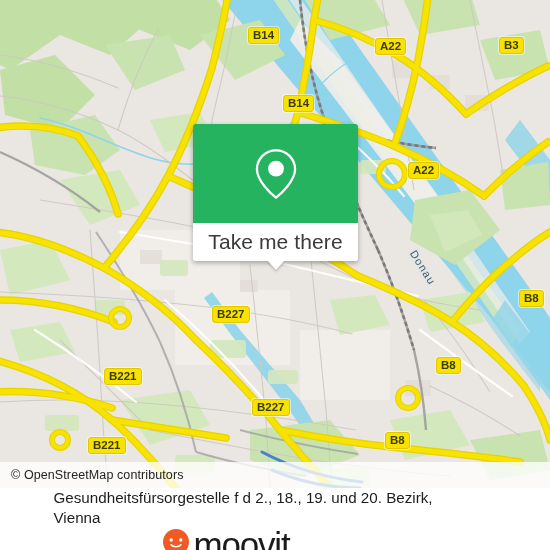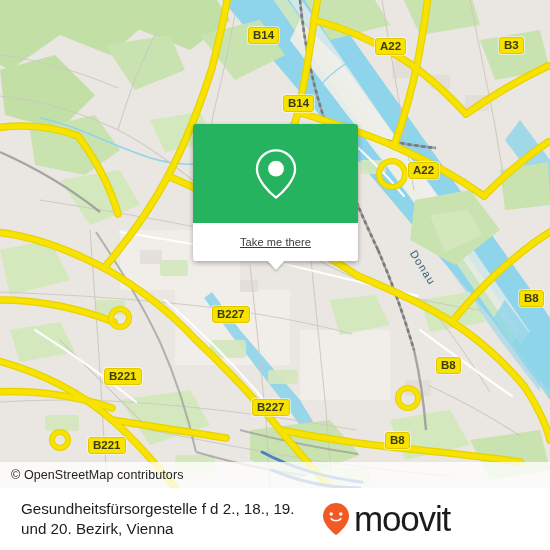--- a/index.html
+++ b/index.html
@@ -73,24 +73,23 @@
   .callout-bottom {
     height: 38px;
     background: #ffffff;
     border-radius: 0 0 3px 3px;
     display: flex;
     align-items: center;
     justify-content: center;
     position: relative;
   }
   .callout-label {
-    font-size: 11px;
+    font-size: 21px;
     color: #3a3a3a;
     letter-spacing: 0.1px;
-    text-decoration: underline;
   }
   .callout-tail {
     position: absolute;
     left: 50%;
     margin-left: -9px;
     bottom: -9px;
     width: 0; height: 0;
     border-left: 9px solid transparent;
     border-right: 9px solid transparent;
     border-top: 10px solid #ffffff;
@@ -101,20 +100,21 @@
   .footer {
     position: absolute;
     left: 0;
     top: 488px;
     width: 466px;
     height: 62px;
     background: #ffffff;
     display: flex;
     align-items: center;
     justify-content: space-between;
+    flex-direction: column;
   }
   .footer-title {
     font-size: 15.2px;
     line-height: 20px;
     color: #1d1d1d;
     padding-left: 21px;
     max-width: 380px;
   }
   .brand {
     display: flex;

